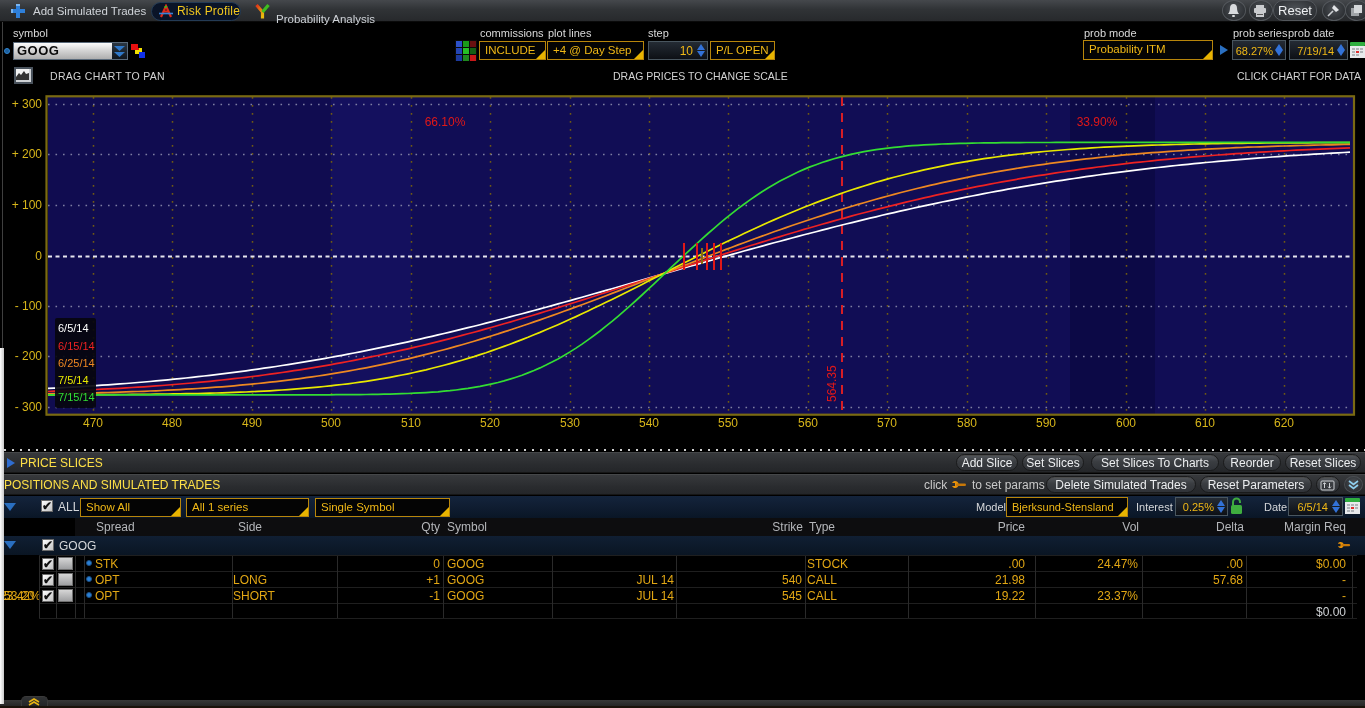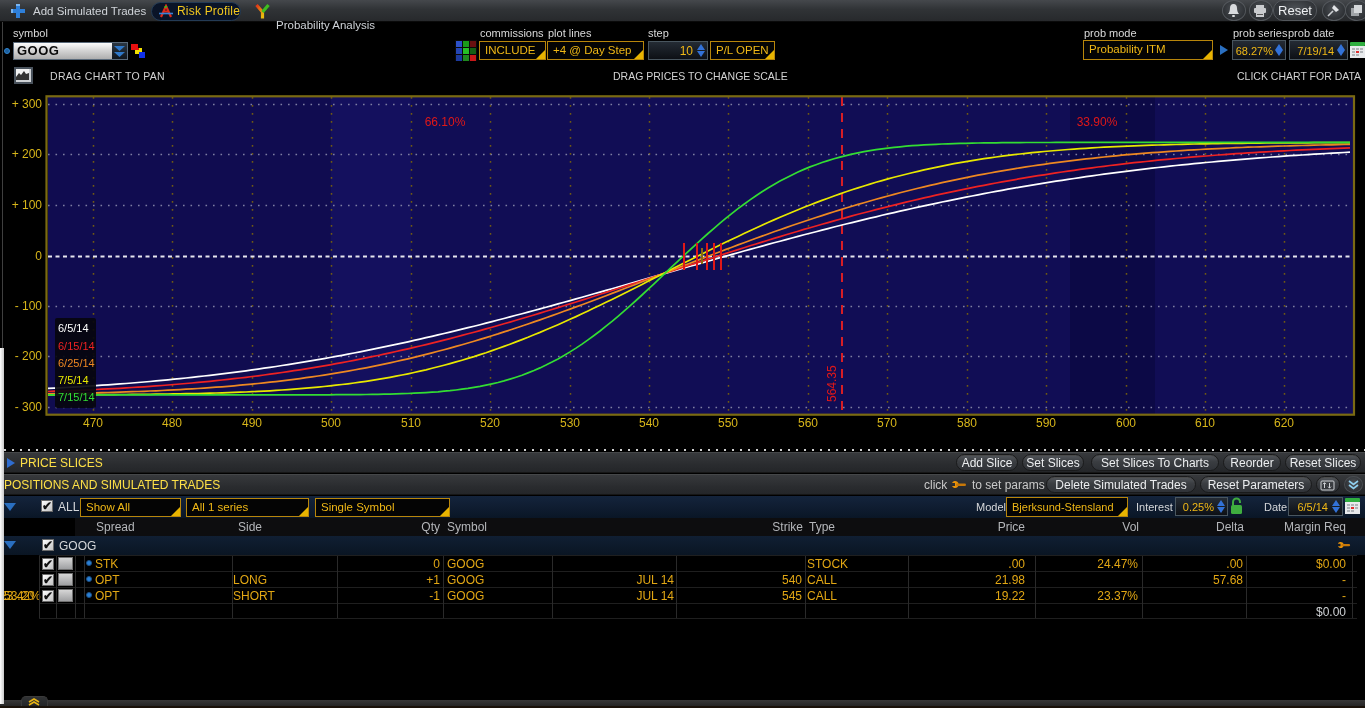--- a/index.html
+++ b/index.html
@@ -57,21 +57,21 @@
 <svg class="abs" style="left:254px;top:3px" width="17" height="17" viewBox="0 0 17 17">
       <defs>
         <linearGradient id="yg" x1="0" y1="0" x2="0.6" y2="1">
           <stop offset="0" stop-color="#e03018"></stop>
           <stop offset="1" stop-color="#e8b80e"></stop>
         </linearGradient>
       </defs>
       <path d="M8.5 15.5 L8.5 9 L2.5 2" fill="none" stroke="url(#yg)" stroke-width="3.2"></path>
       <path d="M8.5 9 L14.5 2" fill="none" stroke="#3fbf1f" stroke-width="3.2"></path>
     </svg>
-<div class="abs tabtxt" style="left:276px;top:14px">Probability Analysis</div>
+<div class="abs tabtxt" style="left:276px;top:8px">Probability Analysis</div>
 <div class="abs cbtn" style="left:1222px"></div>
 <svg class="abs" style="left:1226px;top:3px" width="15" height="15" viewBox="0 0 15 15">
       <path d="M7.5 1 C5 1 4 3 4 5 C4 8 3 10 2 11 L13 11 C12 10 11 8 11 5 C11 3 10 1 7.5 1 Z" fill="#d8dadd"></path>
       <rect x="6" y="12" width="3" height="2" rx="1" fill="#d8dadd"></rect>
     </svg>
 <div class="abs cbtn" style="left:1249px"></div>
 <svg class="abs" style="left:1253px;top:4px" width="14" height="14" viewBox="0 0 14 14">
       <rect x="3" y="1" width="8" height="3" fill="#c9cbce"></rect>
       <rect x="1" y="4" width="12" height="5" rx="1" fill="#c9cbce"></rect>
       <rect x="3" y="9" width="8" height="4" fill="#c9cbce"></rect>

